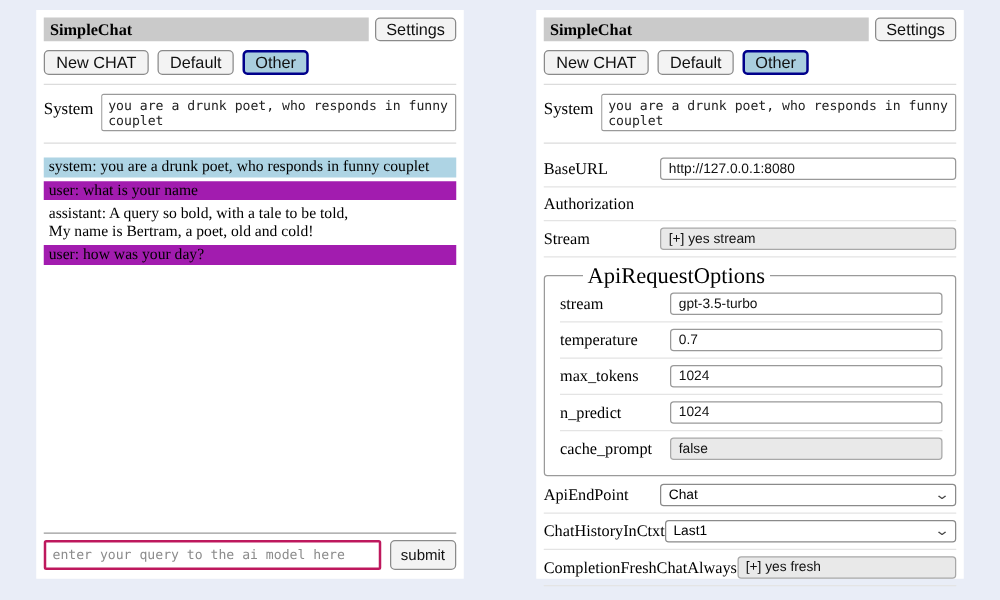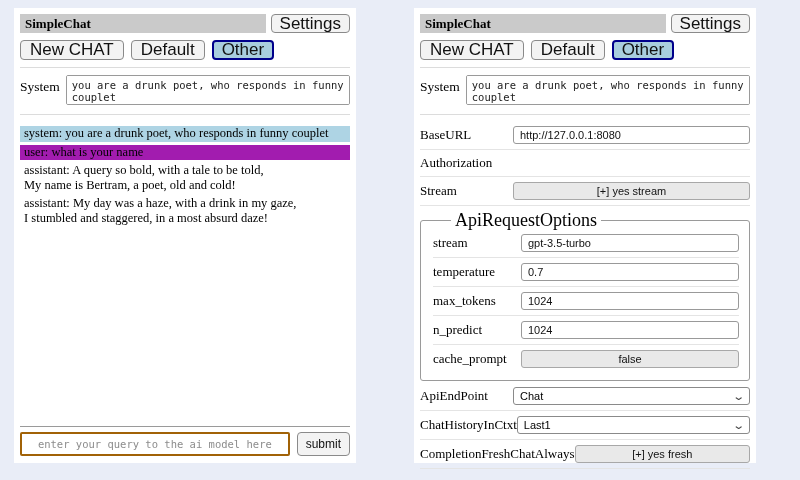--- a/index.html
+++ b/index.html
@@ -2,33 +2,33 @@
 <html><head>
 <meta charset="utf-8">
 <style>
   * { box-sizing: border-box; }
   html, body { margin: 0; padding: 0; }
   body {
     width: 800px; height: 480px; overflow: hidden;
     background: #e9edf7;
     font-family: "Liberation Serif", serif;
   }
-  .page { display: flex; gap: 58px; padding: 8px 28px 0 14px; height: 400px; }
+  .page { display: flex; gap: 58px; padding: 8px 28px 0 29px; height: 400px; }
   .panel {
     width: 342px; height: 455px; background: #ffffff;
     display: flex; flex-direction: column; padding: 6px 6px 7px 6px;
   }
   
   .hdr { display: flex; gap: 5px; align-items: stretch; }
   .titlebar {
     flex: 1; background: #cacaca; color: #000;
     font-weight: bold; font-size: 13px; padding: 2px 5px; line-height: 15px;
   }
   .btn {
-    font-family: "Liberation Sans", sans-serif; font-size: 17px; color: #111;
+    font-family: "Liberation Sans", sans-serif; font-size: 13px; color: #111;
     background: #f3f3f3; border: 1px solid #8a8a8a; border-radius: 4px;
     padding: 1px 8px; cursor: pointer; line-height: 14px;
   }
   .toolbar { display: flex; gap: 7px; margin: 7px 0 7px; padding-bottom: 7px; border-bottom: 1px solid #dcdcdc; }
   .toolbar .btn { padding: 2px 9px; }
   .btn.selected { background: #a9cede; border: 2px solid #00008b; padding: 1px 8px; }
   
   .sysrow { display: flex; gap: 6px; margin: 0 0 9px; padding-bottom: 9px; border-bottom: 1px solid #dcdcdc; }
   .syslabel { font-size: 13.5px; padding-top: 4px; }
   .systext {
@@ -43,42 +43,42 @@
   .msg.user { background: #a21caf; }
   .msg.assistant { background: #ffffff; }
   
   .srow { display: flex; align-items: center; padding: 2px 0 5px; border-bottom: 1px solid #e4e4e4; margin-bottom: 3px; }
   .slabel { flex: 1; font-size: 13px; color: #000; }
   .sctl { width: 237px; height: 18px; font-family: "Liberation Sans", sans-serif; font-size: 11px; }
   input.sctl { border: 1px solid #999; border-radius: 3px; padding: 1px 6px; color: #111; outline: none; }
   input.sctl::placeholder { color: #9a9a9a; }
   button.sctl {
     background: #e9e9e9; border: 1px solid #a8a8a8; border-radius: 3px;
-    color: #111; cursor: pointer; text-align: center;
+    color: #111; cursor: pointer; text-align: left;
   }
   .selectbox {
     width: 237px; height: 18px; background: #fff; border: 1px solid #8a8a8a; border-radius: 3px;
     display: flex; align-items: center; justify-content: space-between; padding: 0 6px;
     font-family: Liberation Sans, sans-serif; font-size: 11px; cursor: pointer;
   }
   .chev { color: #444; font-size: 11px; line-height: 10px; transform: scaleX(1.4); }
   fieldset.aro { border: 1px solid #9a9a9a; border-radius: 3px; margin: 1px 0 4px; padding: 1px 10px 4px 12px; }
   fieldset.aro legend { font-size: 18px; padding: 0 4px; margin-left: 18px; }
   fieldset.aro .sctl, fieldset.aro .selectbox { width: 218px; }
   fieldset.aro .srow:last-child { border-bottom: none; }
   
   .spacer { flex: 1; }
   .bottombar { border-top: 1px solid #9a9a9a; padding-top: 5px; display: flex; gap: 7px; align-items: stretch; }
   .query {
     flex: 1; height: 24px; resize: none; outline: none;
     font-family: "DejaVu Sans Mono", monospace; font-size: 10.5px; color: #666;
     border: 1px solid #a3a3a3; border-radius: 2px; padding: 4px 5px;
   }
   .query::placeholder { color: #8c8c8c; }
-  .query.focused { border: 2px solid #a16207; text-align: center; }
+  .query.focused { border: 2px solid #be185d; }
   .submit { align-self: stretch; padding: 0 8px; font-size: 12px; }
 </style>
 </head>
 <body>
 
 <div class="page">
 
   <section class="panel">
     <div class="hdr">
       <div class="titlebar">SimpleChat</div>
@@ -91,22 +91,21 @@
     </div>
     <div class="sysrow">
       <span class="syslabel">System</span>
       <textarea class="systext" spellcheck="false" style="">you are a drunk poet, who responds in funny couplet</textarea>
     </div>
     <div class="chat">
       <div class="msg system">system: you are a drunk poet, who responds in funny couplet</div>
       <div class="msg user">user: what is your name</div>
       <div class="msg assistant">assistant: A query so bold, with a tale to be told,
 My name is Bertram, a poet, old and cold!</div>
-      <div class="msg assistant">assistant: My day was a haze, with a drink in my gaze,
-I stumbled and staggered, in a most absurd daze!</div>
+      <div class="msg user">user: how was your day?</div>
     </div>
     <div class="spacer"></div>
     <div class="bottombar">
       <textarea class="query focused" spellcheck="false" placeholder="enter your query to the ai model here" style=""></textarea>
       <button class="btn submit">submit</button>
     </div>
   </section>
 
   <section class="panel">
     <div class="hdr">

